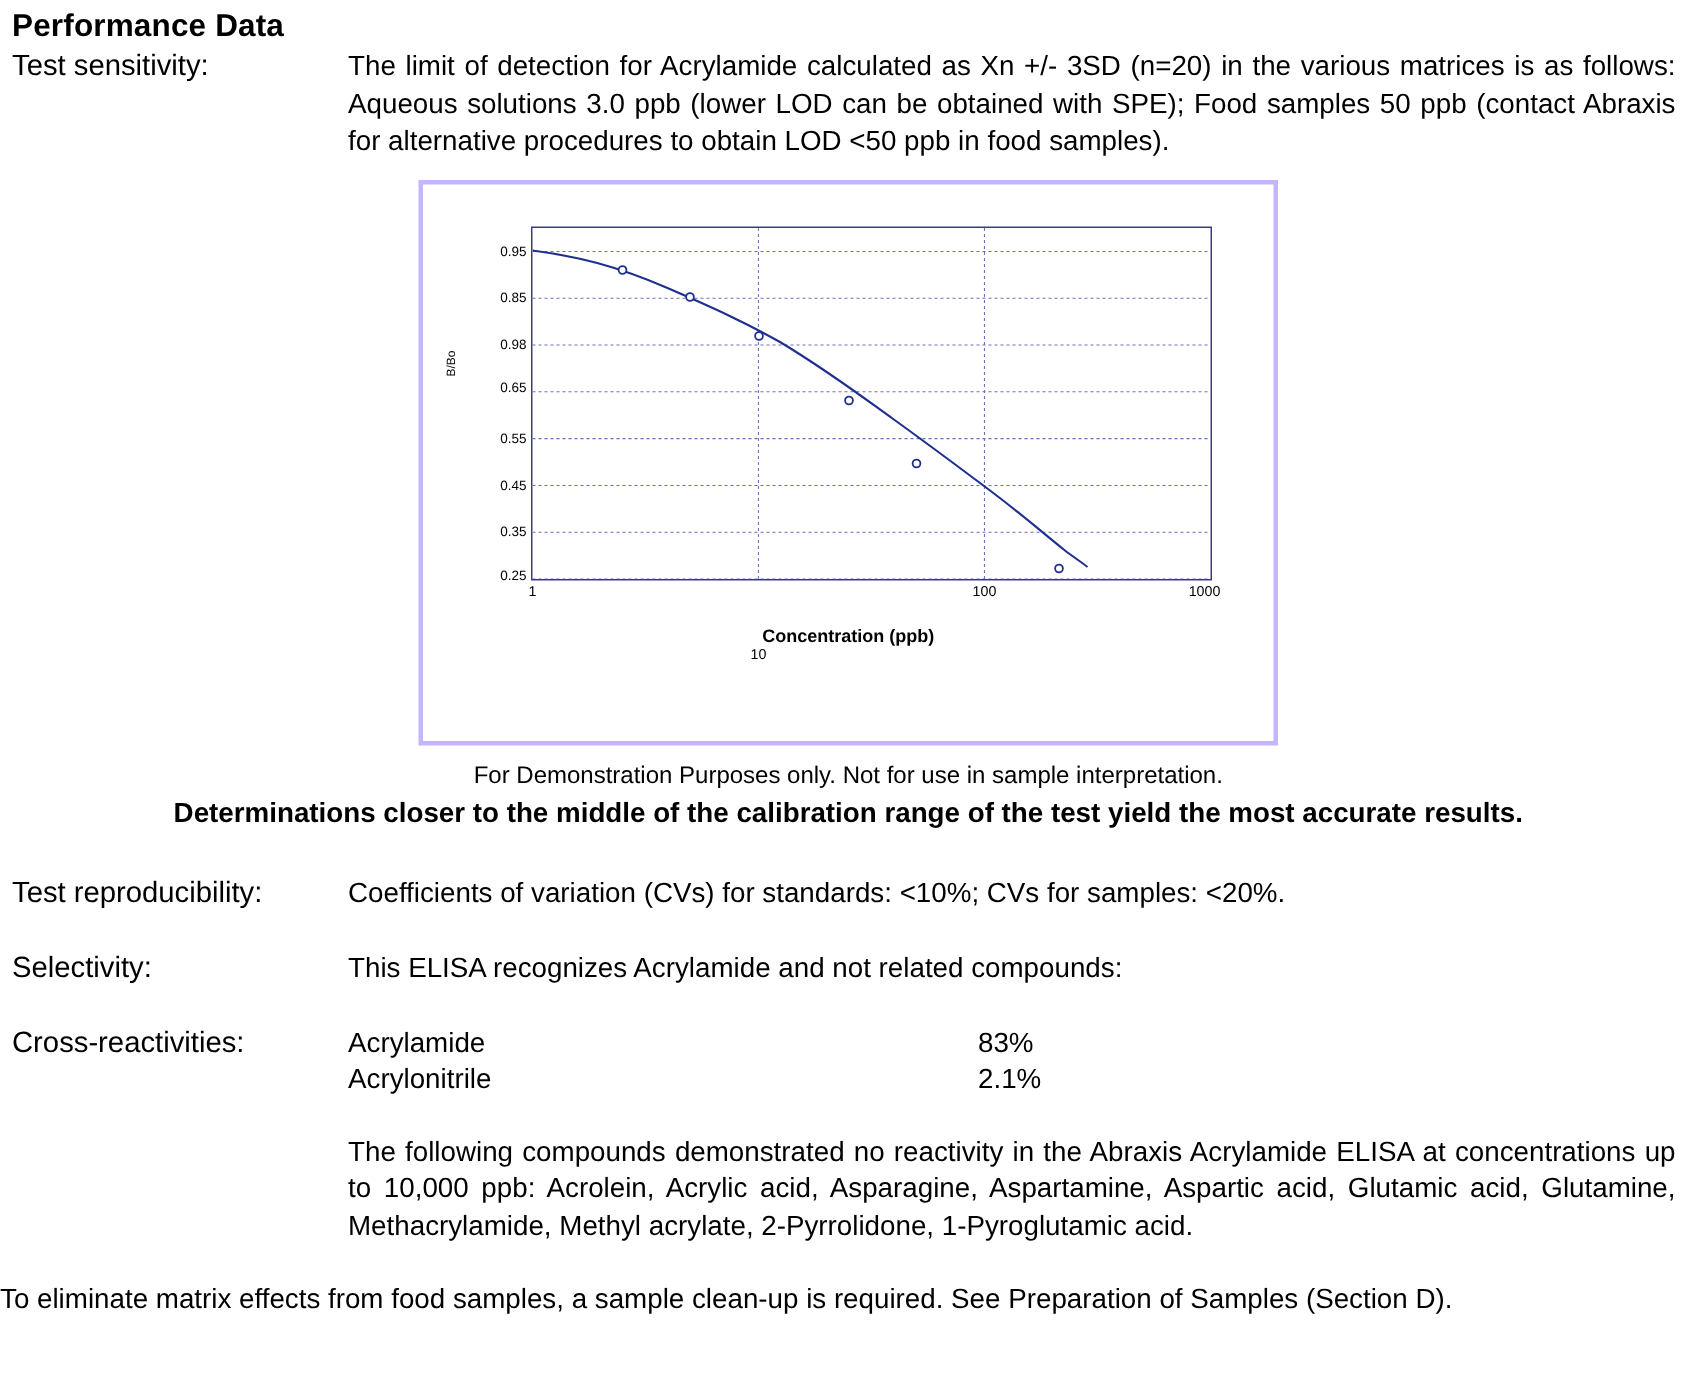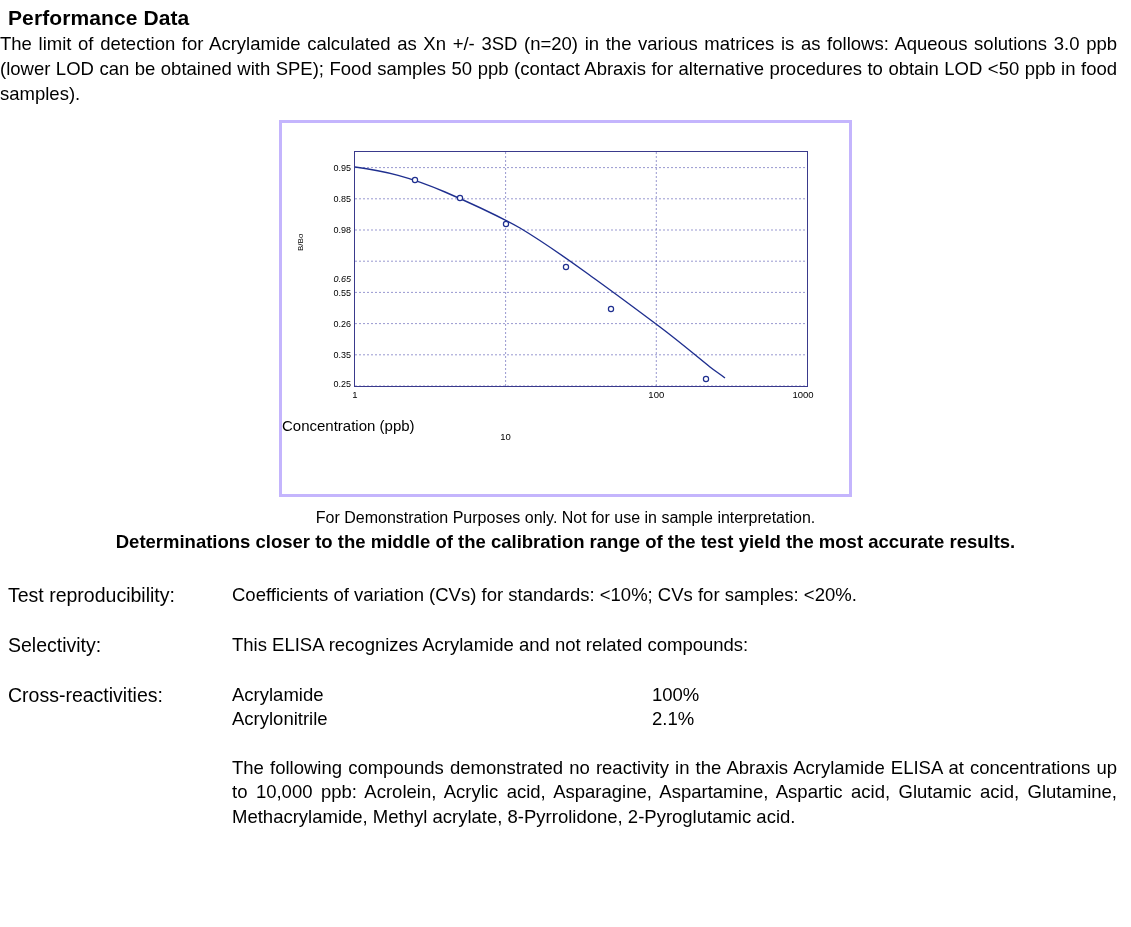--- a/index.html
+++ b/index.html
@@ -86,22 +86,24 @@
     transform: rotate(-90deg);
     transform-origin: left top;
     color: #000;
     white-space: nowrap;
   }
   .xlab {
     position: absolute;
     left: 0;
     right: 0;
     top: 294px;
-    font-size: 15px;
-    color: #000;
+    text-align: center;
+    font-size: 12px;
+    color: #000;
+    font-weight: bold;
   }
   .ytick {
     position: absolute;
     right: 100%;
     margin-right: 4px;
     font-size: 9px;
     line-height: 1;
     transform: translateY(-50%);
     white-space: nowrap;
     color: #000;
@@ -142,20 +144,21 @@
   .cr-name { width: 420px; }
 </style>
 </head>
 <body>
 
 <div class="page">
 
   <div class="title">Performance Data</div>
 
   <div class="row">
+    <div class="label">Test sensitivity:</div>
     <div class="body-col justify">The limit of detection for Acrylamide calculated as Xn +/- 3SD (n=20) in the various matrices is as follows:   Aqueous solutions 3.0 ppb (lower LOD can be obtained with SPE); Food samples 50 ppb (contact Abraxis for alternative procedures to obtain LOD &lt;50 ppb in food samples).</div>
   </div>
 
   <div class="chart-wrap">
     <div class="chart-box">
       <div class="ylab">B/Bo</div>
       <div class="plot-area">
         <svg width="452" height="234" viewBox="0 0 452 234" style="position:absolute;left:0;top:0;">
 
           <g stroke="#6d6dbb" stroke-width="0.7" stroke-dasharray="2,2" fill="none">
@@ -182,23 +185,23 @@
             <circle cx="151" cy="72" r="2.6"></circle>
             <circle cx="211" cy="115" r="2.6"></circle>
             <circle cx="256" cy="157" r="2.6"></circle>
             <circle cx="351" cy="227" r="2.6"></circle>
           </g>
         </svg>
 
         <div class="ytick" style="top:15.6px;">0.95</div>
         <div class="ytick" style="top:46.8px;">0.85</div>
         <div class="ytick" style="top:78px;">0.98</div>
-        <div class="ytick" style="top:127px;font-style:italic;">0.65</div>
+        <div class="ytick" style="top:107px;">0.65</div>
         <div class="ytick" style="top:140.4px;">0.55</div>
-        <div class="ytick" style="top:171.6px;">0.26</div>
+        <div class="ytick" style="top:171.6px;">0.45</div>
         <div class="ytick" style="top:202.8px;">0.35</div>
         <div class="ytick" style="top:232px;">0.25</div>
 
         <div class="xtick" style="left:0px;">1</div>
         <div class="xtick" style="left:150.6px;margin-top:46px;">10</div>
         <div class="xtick" style="left:301.3px;">100</div>
         <div class="xtick" style="left:448px;">1000</div>
       </div>
       <div class="xlab">Concentration (ppb)</div>
     </div>
@@ -223,31 +226,32 @@
 
   <div class="gap-md"></div>
 
   <div class="row">
     <div class="label">Cross-reactivities:</div>
     <div class="body-col">
       <table class="cr-table">
         <tbody>
           <tr>
             <td class="cr-name">Acrylamide</td>
-            <td>100%</td>
+            <td>83%</td>
           </tr>
           <tr>
             <td class="cr-name">Acrylonitrile</td>
             <td>2.1%</td>
           </tr>
         </tbody>
       </table>
       <div class="gap-md"></div>
-      <div class="justify">The following compounds demonstrated no reactivity in the Abraxis Acrylamide ELISA at concentrations up to 10,000 ppb:  Acrolein, Acrylic acid, Asparagine, Aspartamine, Aspartic acid, Glutamic acid, Glutamine, Methacrylamide, Methyl acrylate, 8-Pyrrolidone, 2-Pyroglutamic acid.</div>
+      <div class="justify">The following compounds demonstrated no reactivity in the Abraxis Acrylamide ELISA at concentrations up to 10,000 ppb:  Acrolein, Acrylic acid, Asparagine, Aspartamine, Aspartic acid, Glutamic acid, Glutamine, Methacrylamide, Methyl acrylate, 2-Pyrrolidone, 1-Pyroglutamic acid.</div>
     </div>
   </div>
 
   <div class="gap-md"></div>
 
   <div class="row">
+    <div class="body-col">To eliminate matrix effects from food samples, a sample clean-up is required.  See Preparation of Samples (Section D).</div>
   </div>
 
 </div>
 
 </body></html>

